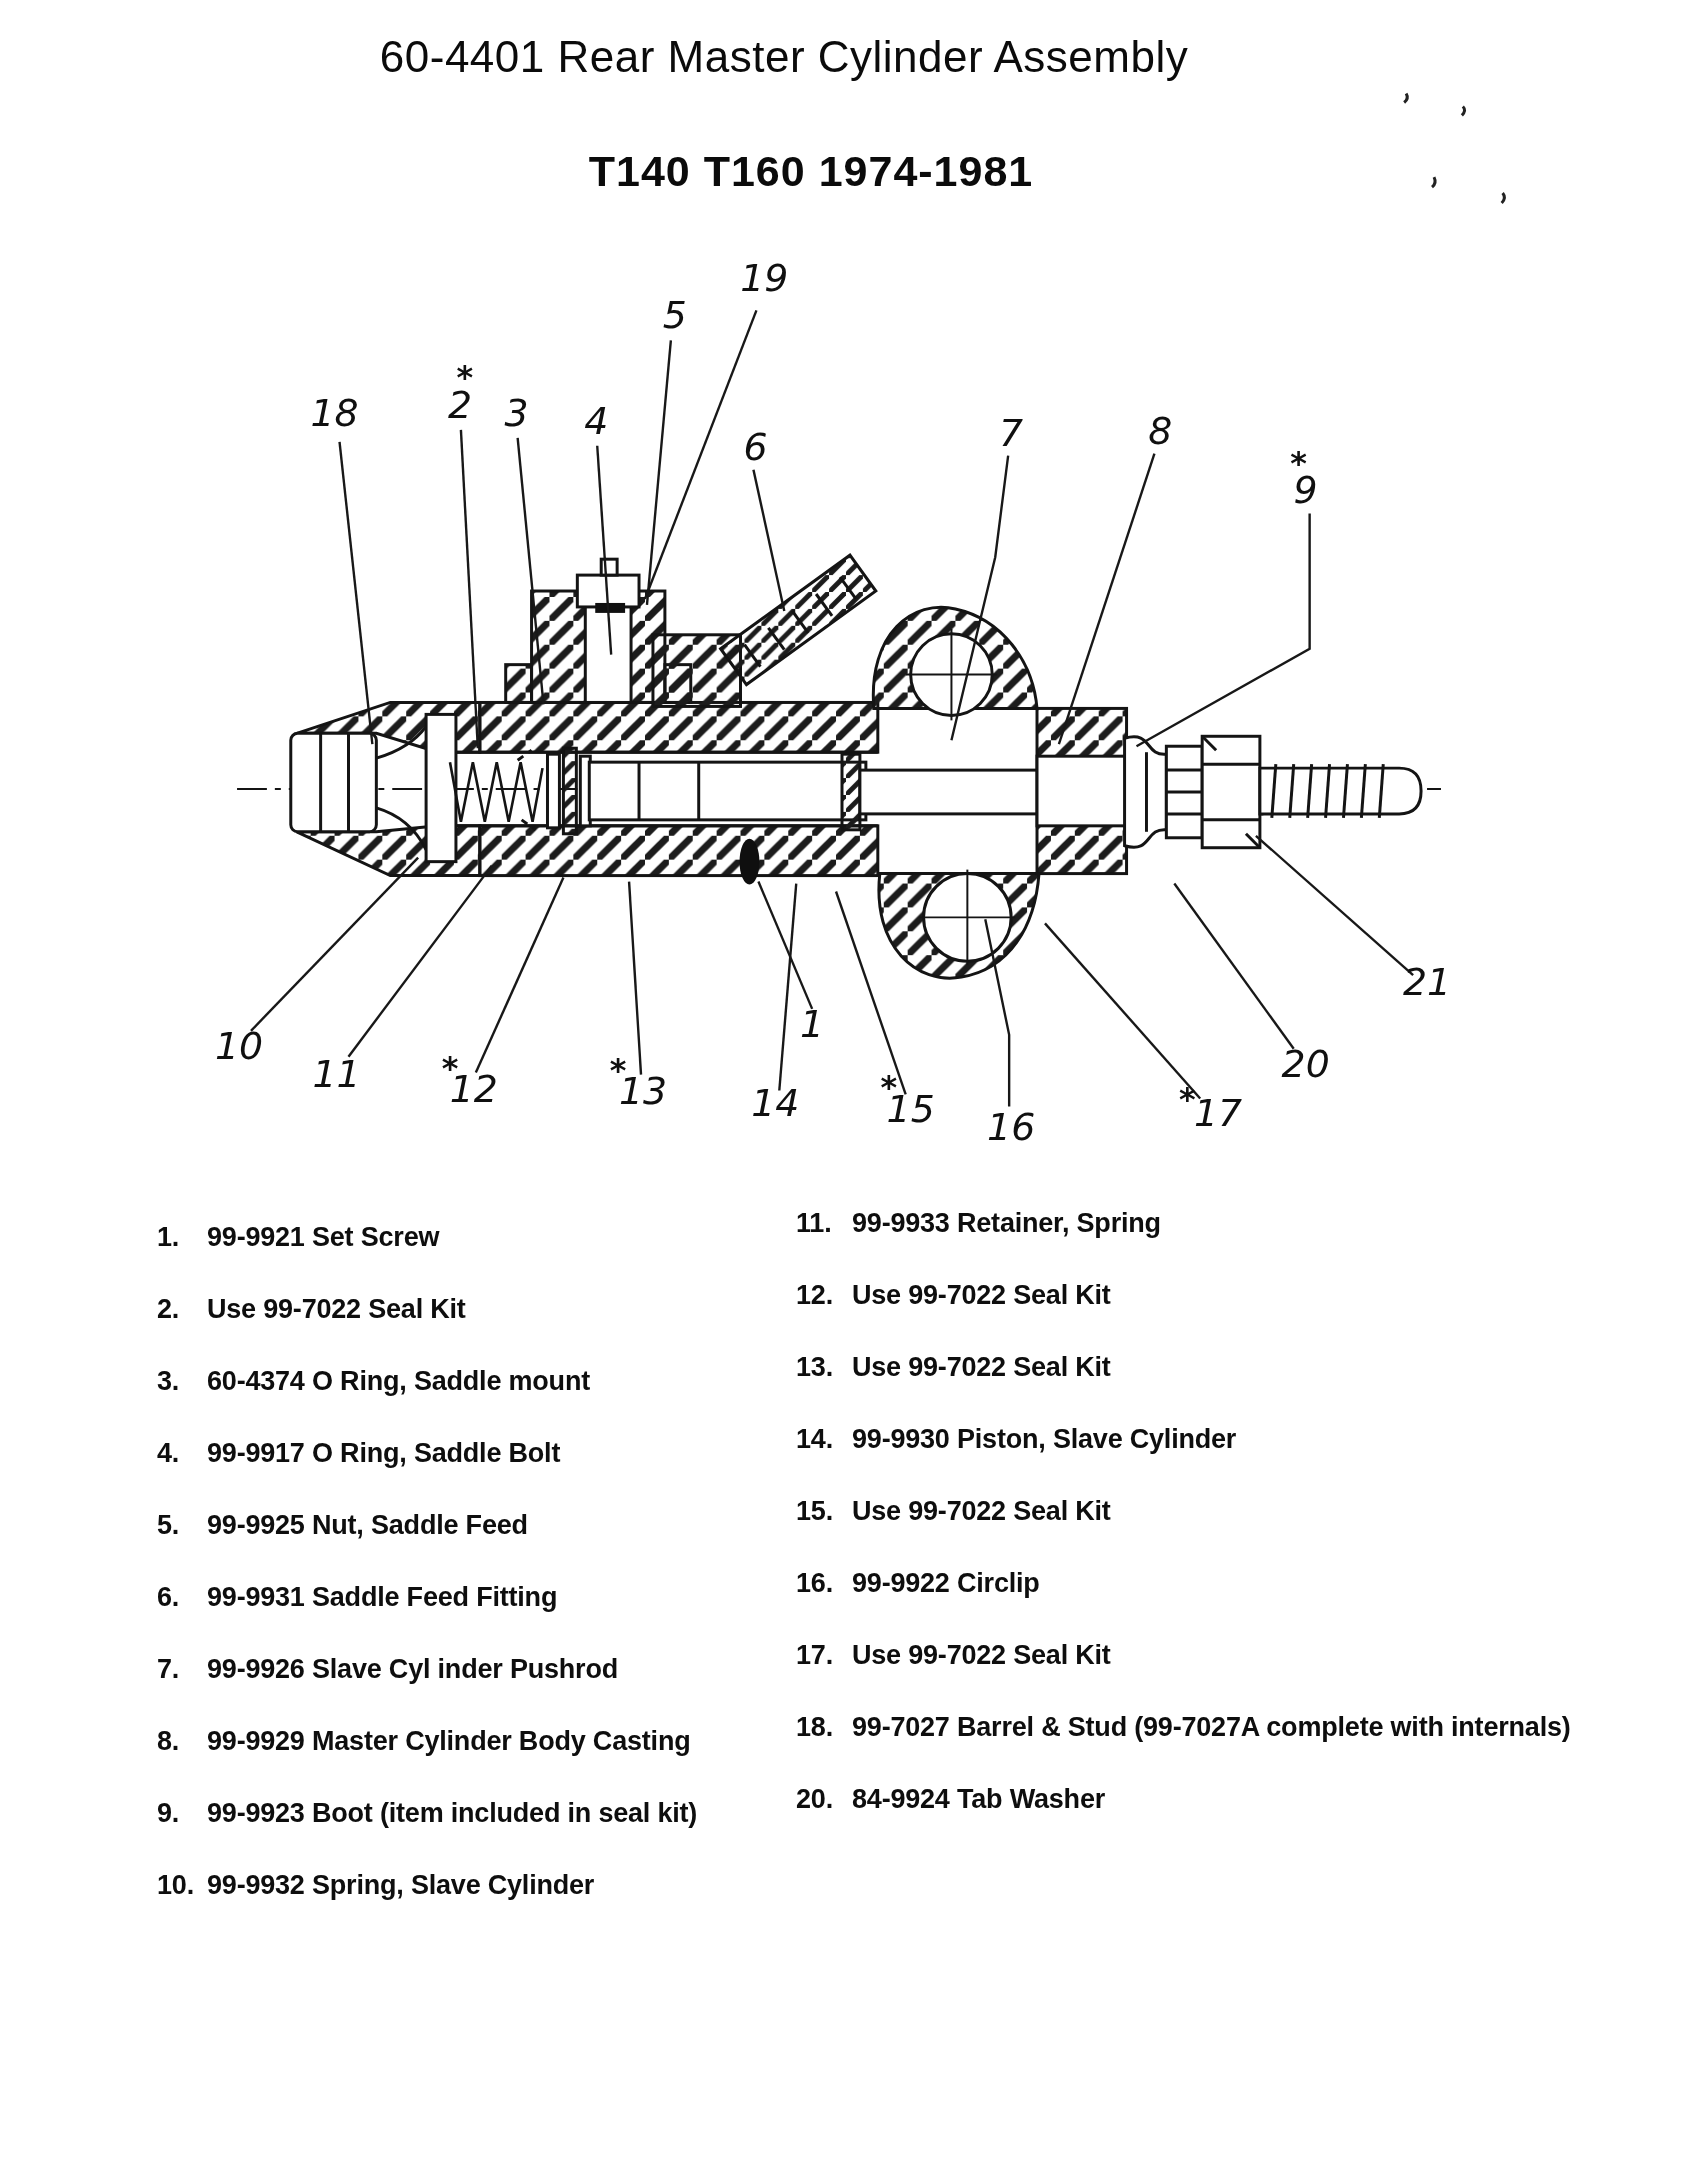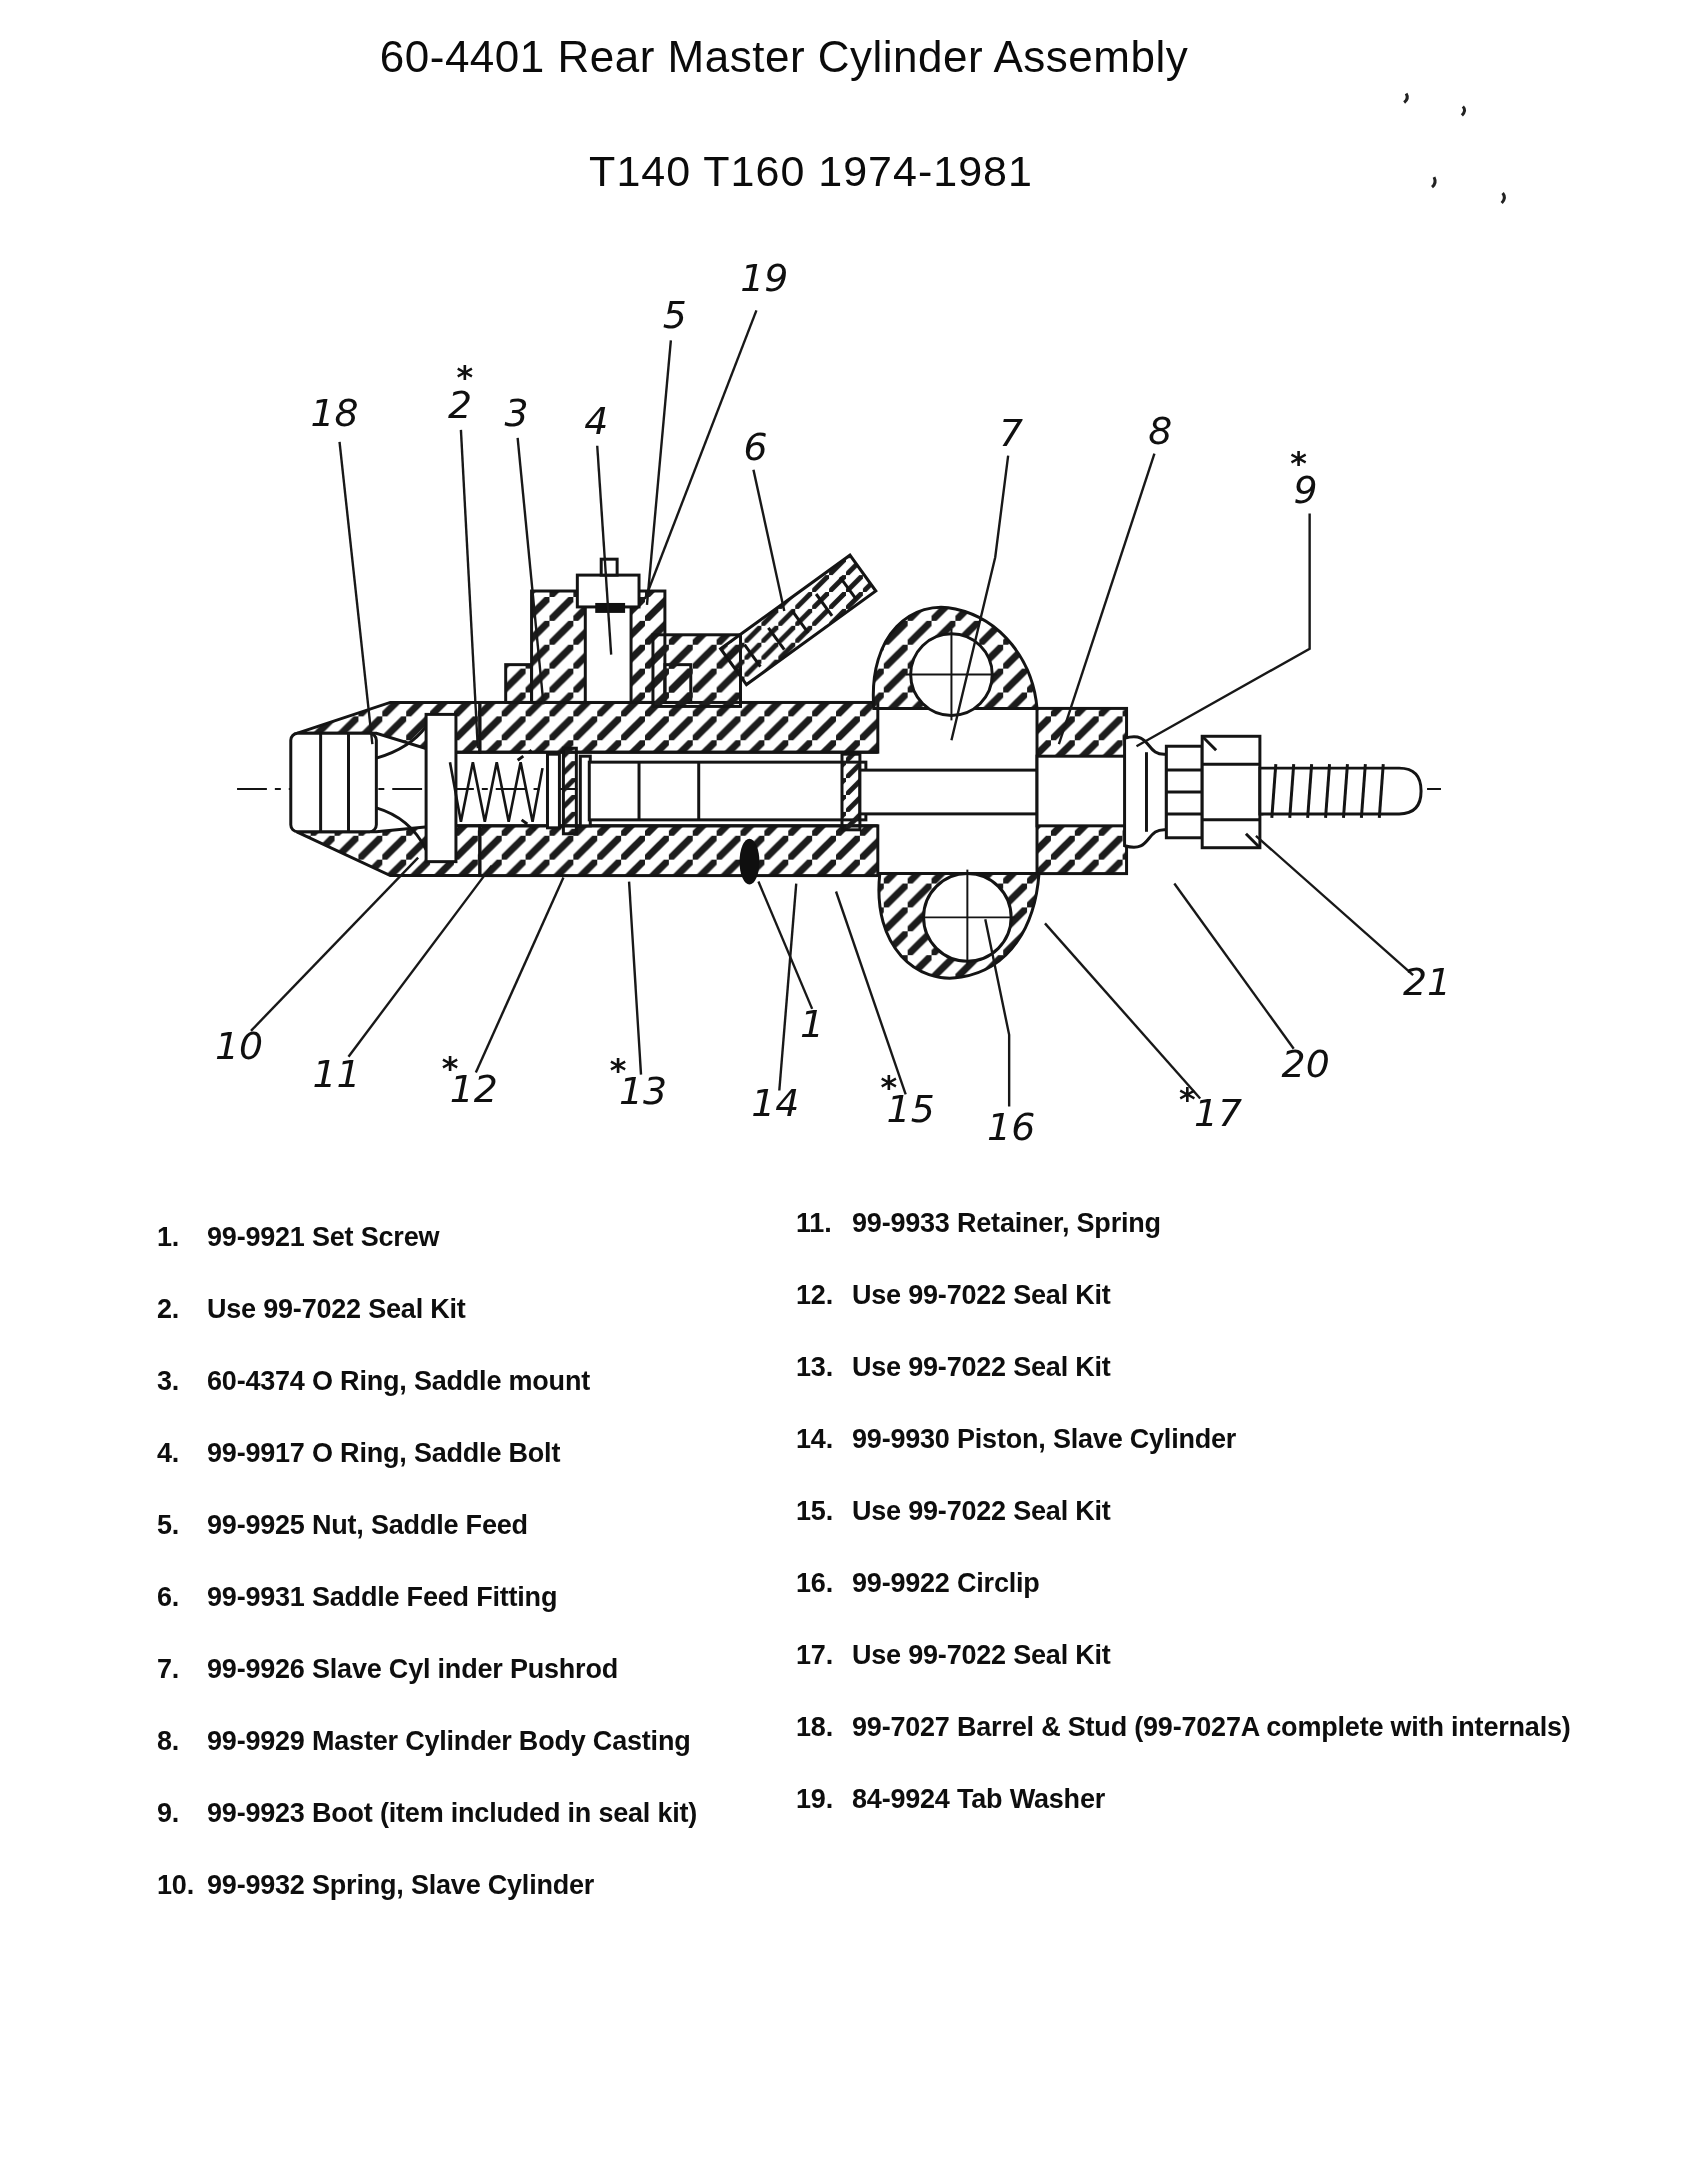--- a/index.html
+++ b/index.html
@@ -6,21 +6,21 @@
   .page{
     position:relative;width:1683px;height:2180px;background:#ffffff;
     font-family:"Liberation Sans",sans-serif;color:#0d0d0d;overflow:hidden;
   }
   .title{
     position:absolute;top:32px;left:784px;transform:translateX(-50%);
     font-size:44px;font-weight:400;letter-spacing:0.5px;white-space:nowrap;color:#0b0b0b;
   }
   .subtitle{
     position:absolute;top:147px;left:811px;transform:translateX(-50%);
-    font-size:43px;font-weight:400;letter-spacing:1px;white-space:nowrap;color:#0b0b0b;
+    font-size:43px;font-weight:700;letter-spacing:1px;white-space:nowrap;color:#0b0b0b;
   }
   .kit-note{
     position:absolute;top:1140px;left:894px;transform:translateX(-50%);
     font-size:32px;font-weight:700;white-space:nowrap;color:#0a0a0a;letter-spacing:0.2px;
   }
   .parts{position:absolute;list-style:none;margin:0;padding:0;}
   .parts li{
     display:flex;align-items:baseline;white-space:nowrap;
     font-size:27px;font-weight:700;letter-spacing:-0.2px;color:#0e0e0e;
     height:28px;margin-bottom:44px;
@@ -294,19 +294,19 @@
       </li>
     <li>
         <span class="num">17.</span>
         <span>Use 99-7022 Seal Kit</span>
       </li>
     <li>
         <span class="num">18.</span>
         <span>99-7027 Barrel &amp; Stud (99-7027A complete with internals)</span>
       </li>
     <li>
-        <span class="num">19.</span>
+        <span class="num">20.</span>
         <span>84-9924 Tab Washer</span>
       </li>
   </ul>
 
 </div>
 
 
 </body></html>

